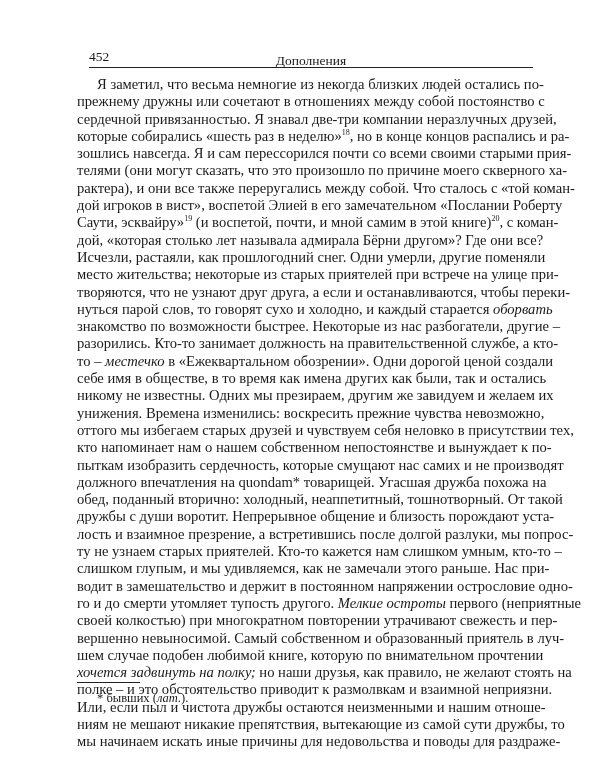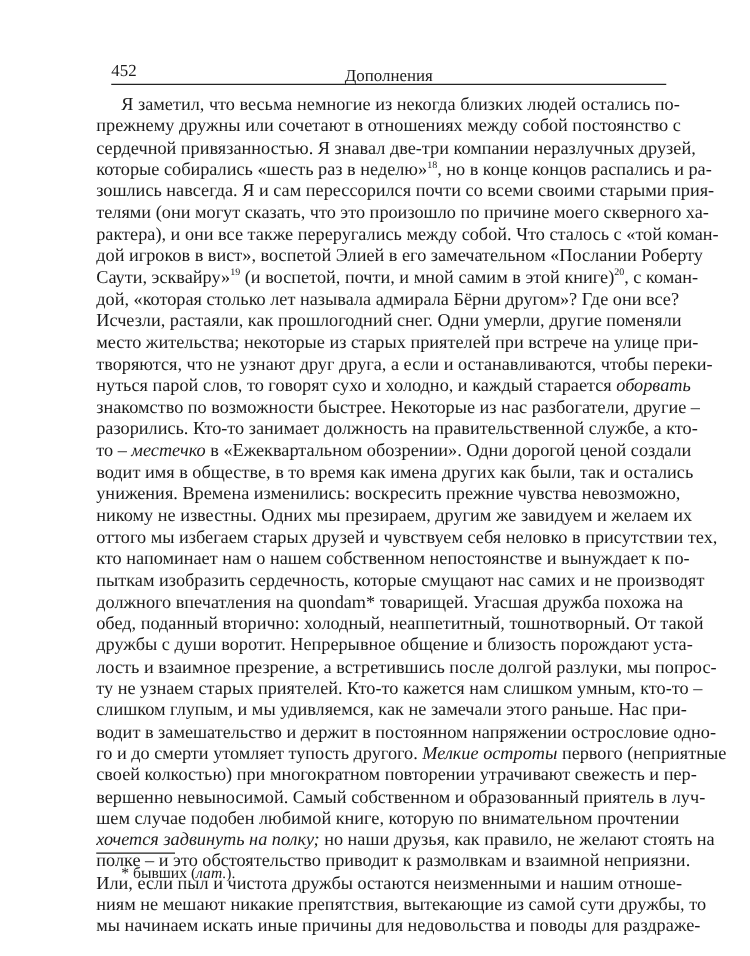--- a/index.html
+++ b/index.html
@@ -54,23 +54,23 @@
     <span class="line"><span>дой игроков в вист», воспетой Элией в его замечательном «Послании Роберту</span></span>
     <span class="line"><span>Саути, эсквайру»</span><sup>19</sup><span> (и воспетой, почти, и мной самим в этой книге)</span><sup>20</sup><span>, с коман-</span></span>
     <span class="line"><span>дой, «которая столько лет называла адмирала Бёрни другом»? Где они все?</span></span>
     <span class="line"><span>Исчезли, растаяли, как прошлогодний снег. Одни умерли, другие поменяли</span></span>
     <span class="line"><span>место жительства; некоторые из старых приятелей при встрече на улице при-</span></span>
     <span class="line"><span>творяются, что не узнают друг друга, а если и останавливаются, чтобы переки-</span></span>
     <span class="line"><span>нуться парой слов, то говорят сухо и холодно, и каждый старается </span><i>оборвать</i></span>
     <span class="line"><span>знакомство по возможности быстрее. Некоторые из нас разбогатели, другие –</span></span>
     <span class="line"><span>разорились. Кто-то занимает должность на правительственной службе, а кто-</span></span>
     <span class="line"><span>то – </span><i>местечко</i><span> в «Ежеквартальном обозрении». Одни дорогой ценой создали</span></span>
-    <span class="line"><span>водит имя в обществе, в то время как имена других как были, так и остались</span></span>
+    <span class="line"><span>себе имя в обществе, в то время как имена других как были, так и остались</span></span>
+    <span class="line"><span>никому не известны. Одних мы презираем, другим же завидуем и желаем их</span></span>
     <span class="line"><span>унижения. Времена изменились: воскресить прежние чувства невозможно,</span></span>
-    <span class="line"><span>никому не известны. Одних мы презираем, другим же завидуем и желаем их</span></span>
     <span class="line"><span>оттого мы избегаем старых друзей и чувствуем себя неловко в присутствии тех,</span></span>
     <span class="line"><span>кто напоминает нам о нашем собственном непостоянстве и вынуждает к по-</span></span>
     <span class="line"><span>пыткам изобразить сердечность, которые смущают нас самих и не производят</span></span>
     <span class="line"><span>должного впечатления на quondam* товарищей. Угасшая дружба похожа на</span></span>
     <span class="line"><span>обед, поданный вторично: холодный, неаппетитный, тошнотворный. От такой</span></span>
     <span class="line"><span>дружбы с души воротит. Непрерывное общение и близость порождают уста-</span></span>
     <span class="line"><span>лость и взаимное презрение, а встретившись после долгой разлуки, мы попрос-</span></span>
     <span class="line"><span>ту не узнаем старых приятелей. Кто-то кажется нам слишком умным, кто-то –</span></span>
     <span class="line"><span>слишком глупым, и мы удивляемся, как не замечали этого раньше. Нас при-</span></span>
     <span class="line"><span>водит в замешательство и держит в постоянном напряжении острословие одно-</span></span>

